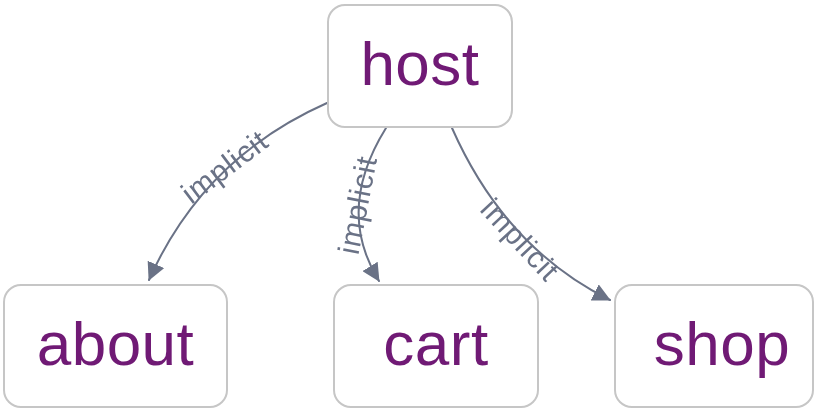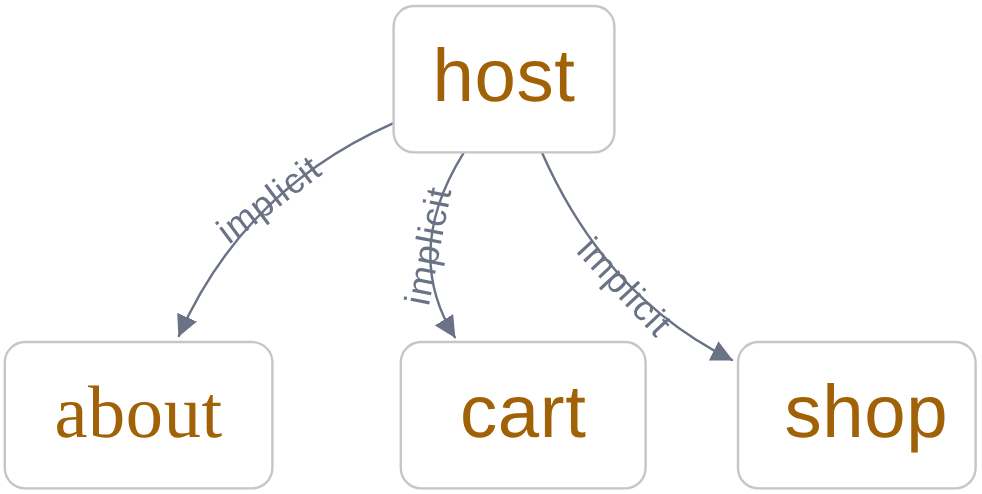--- a/index.html
+++ b/index.html
@@ -31,25 +31,25 @@
     border-radius: 18px;
     background: #ffffff;
     display: flex;
     align-items: center;
     justify-content: center;
   }
   .node .node-label {
     font-size: 62px;
     line-height: 1;
     letter-spacing: 0.5px;
-    color: #a16207;
+    color: #701a75;
     padding-bottom: 4px;
   }
   .node-host  { left: 327px; top: 4px;   width: 186px; height: 124px; }
-  .node-about { left: 3px;   top: 284px; width: 225px; height: 124px; font-family: Liberation Serif, serif; }
+  .node-about { left: 3px;   top: 284px; width: 225px; height: 124px; }
   .node-cart  { left: 333px; top: 284px; width: 206px; height: 124px; }
   .node-shop  { left: 614px; top: 284px; width: 200px; height: 124px; padding-left: 16px; }
 
   .edge-label {
     position: absolute;
     font-size: 30px;
     line-height: 1;
     letter-spacing: 1px;
     color: #6a7286;
     white-space: nowrap;

